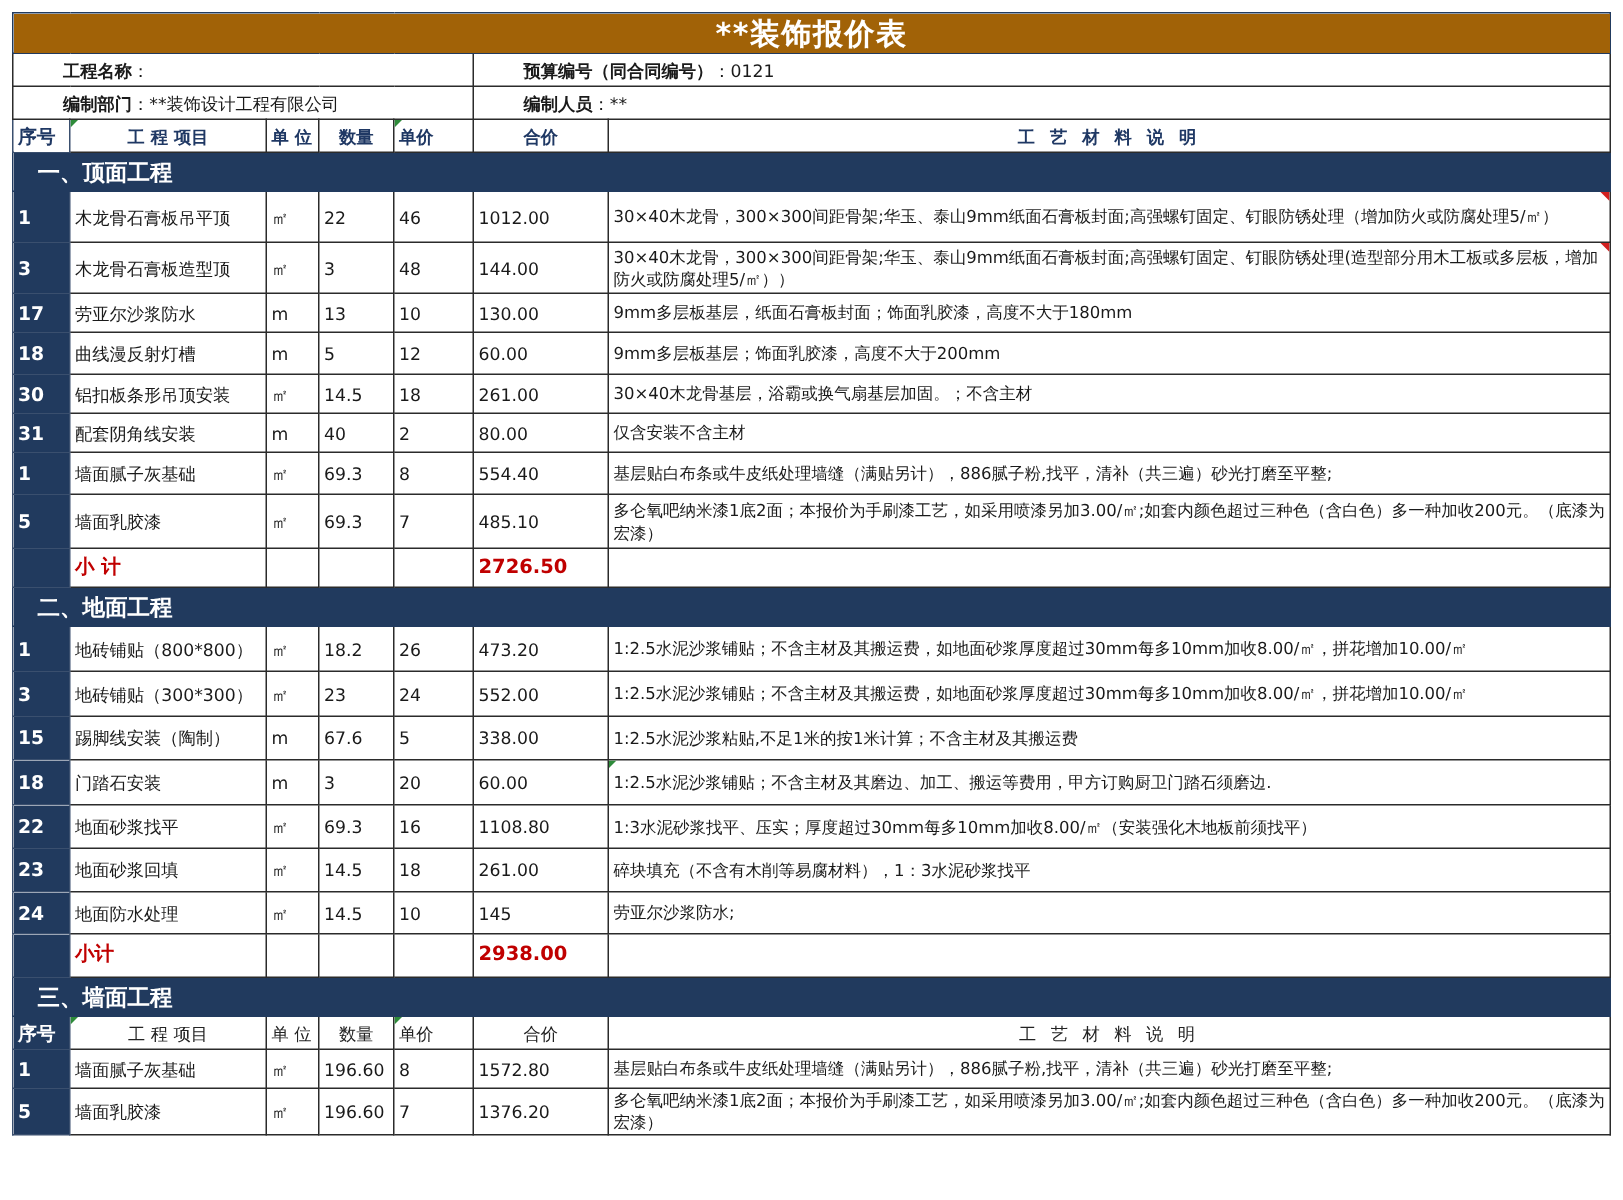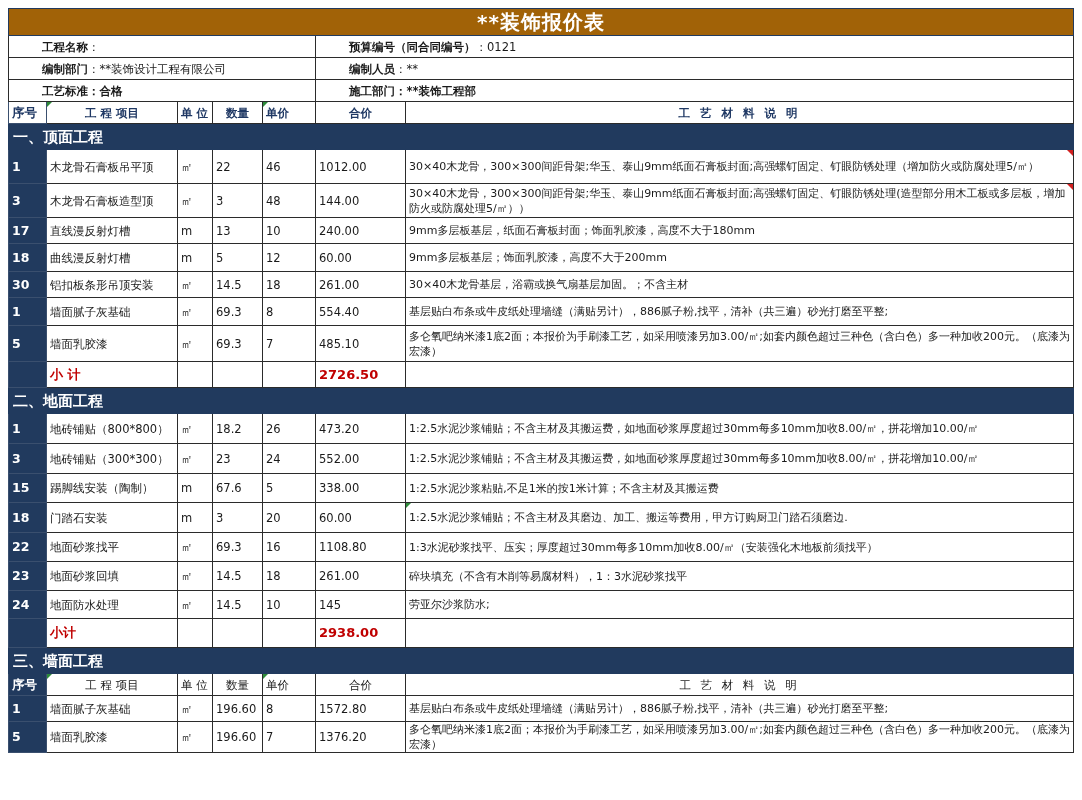--- a/index.html
+++ b/index.html
@@ -12,21 +12,21 @@
   .title-row td { background: #a16207; color: #ffffff; text-align: center; font-weight: bold;
                   font-size: 20px; height: 26px; border-color: #213a5e; letter-spacing: 1px; }
   .info-row td { height: 21px; font-size: 11.5px; padding-left: 33px; }
   .lbl { font-weight: bold; }
   .hdr td { height: 21px; font-weight: bold; color: #1f3864; }
   .hdr td.c { text-align: center; }
   .hdr td.desc-h { text-align: center; letter-spacing: 3px; }
   .hdr.light td { font-weight: normal; color: #222; }
   .hdr.light td.seq { font-weight: bold; color: #fff; }
   .section td { background: #213a5e; color: #ffffff; font-weight: bold; font-size: 15px;
-                height: 25px; border-color: #213a5e; padding-left: 4px; }
+                height: 25px; border-color: #213a5e; padding-left: 16px; }
   td.seq { background: #213a5e; color: #ffffff; font-weight: bold; font-size: 12.5px;
            border-color: #3a4f6e; }
   .hdr td.seq { background: #ffffff; color: #1f3864; }
   .hdr.light td.seq { background: #213a5e; color: #ffffff; }
   td.desc { white-space: normal; font-size: 11px; line-height: 15px; }
   .subtotal td { height: 25px; margin-left: 20px; }
   .subtotal td.red { color: #c00000; font-weight: bold; font-size: 13px; }
   .comment::after { content: ""; position: absolute; right: 0; top: 0; width: 0; height: 0;
                     border-top: 6px solid #d21f1f; border-left: 6px solid transparent; }
   .note-green::before { content: ""; position: absolute; left: 0; top: 0; width: 0; height: 0;
@@ -53,24 +53,20 @@
     </tr>
 
     <tr class="info-row">
       <td colspan="5"><span class="lbl">工程名称</span>：<span></span></td>
       <td colspan="2"><span class="lbl">预算编号（同合同编号）</span>：<span>0121</span></td>
     </tr>
     <tr class="info-row">
       <td colspan="5"><span class="lbl">编制部门</span>：<span>**装饰设计工程有限公司</span></td>
       <td colspan="2"><span class="lbl">编制人员</span>：<span>**</span></td>
     </tr>
-    <tr class="info-row">
-      <td colspan="5"><span class="lbl">工艺标准</span><span class="lbl">：</span><span class="lbl">合格</span></td>
-      <td colspan="2"><span class="lbl">施工部门</span><span class="lbl">：</span><span class="lbl">**装饰工程部</span></td>
-    </tr>
 
     <tr class="hdr">
       <td class="seq">序号</td>
       <td class="c note-green">工 程 项目</td>
       <td>单 位</td>
       <td class="c">数量</td>
       <td class="note-green">单价</td>
       <td class="c">合价</td>
       <td class="desc-h">工 艺 材 料 说  明</td>
     </tr>
@@ -91,44 +87,53 @@
       <td class="seq">3</td>
       <td>木龙骨石膏板造型顶</td>
       <td>㎡</td>
       <td>3</td>
       <td>48</td>
       <td>144.00</td>
       <td class="desc comment">30×40木龙骨，300×300间距骨架;华玉、泰山9mm纸面石膏板封面;高强螺钉固定、钉眼防锈处理(造型部分用木工板或多层板，增加防火或防腐处理5/㎡））</td>
     </tr>
     <tr style="height:26px">
       <td class="seq">17</td>
-      <td>直线漫反射灯槽</td>
+      <td>劳亚尔沙浆防水</td>
       <td>m</td>
       <td>13</td>
       <td>10</td>
-      <td>240.00</td>
+      <td>130.00</td>
       <td class="desc">9mm多层板基层，纸面石膏板封面；饰面乳胶漆，高度不大于180mm</td>
     </tr>
     <tr style="height:28px">
       <td class="seq">18</td>
       <td>曲线漫反射灯槽</td>
       <td>m</td>
       <td>5</td>
       <td>12</td>
       <td>60.00</td>
       <td class="desc">9mm多层板基层；饰面乳胶漆，高度不大于200mm</td>
     </tr>
     <tr style="height:26px">
       <td class="seq">30</td>
       <td>铝扣板条形吊顶安装</td>
       <td>㎡</td>
       <td>14.5</td>
       <td>18</td>
       <td>261.00</td>
       <td class="desc">30×40木龙骨基层，浴霸或换气扇基层加固。；不含主材</td>
+    </tr>
+    <tr style="height:26px">
+      <td class="seq">31</td>
+      <td>配套阴角线安装</td>
+      <td>m</td>
+      <td>40</td>
+      <td>2</td>
+      <td>80.00</td>
+      <td class="desc">仅含安装不含主材</td>
     </tr>
     <tr style="height:28px">
       <td class="seq">1</td>
       <td>墙面腻子灰基础</td>
       <td>㎡</td>
       <td>69.3</td>
       <td>8</td>
       <td>554.40</td>
       <td class="desc">基层贴白布条或牛皮纸处理墙缝（满贴另计），886腻子粉,找平，清补（共三遍）砂光打磨至平整;</td>
     </tr>

